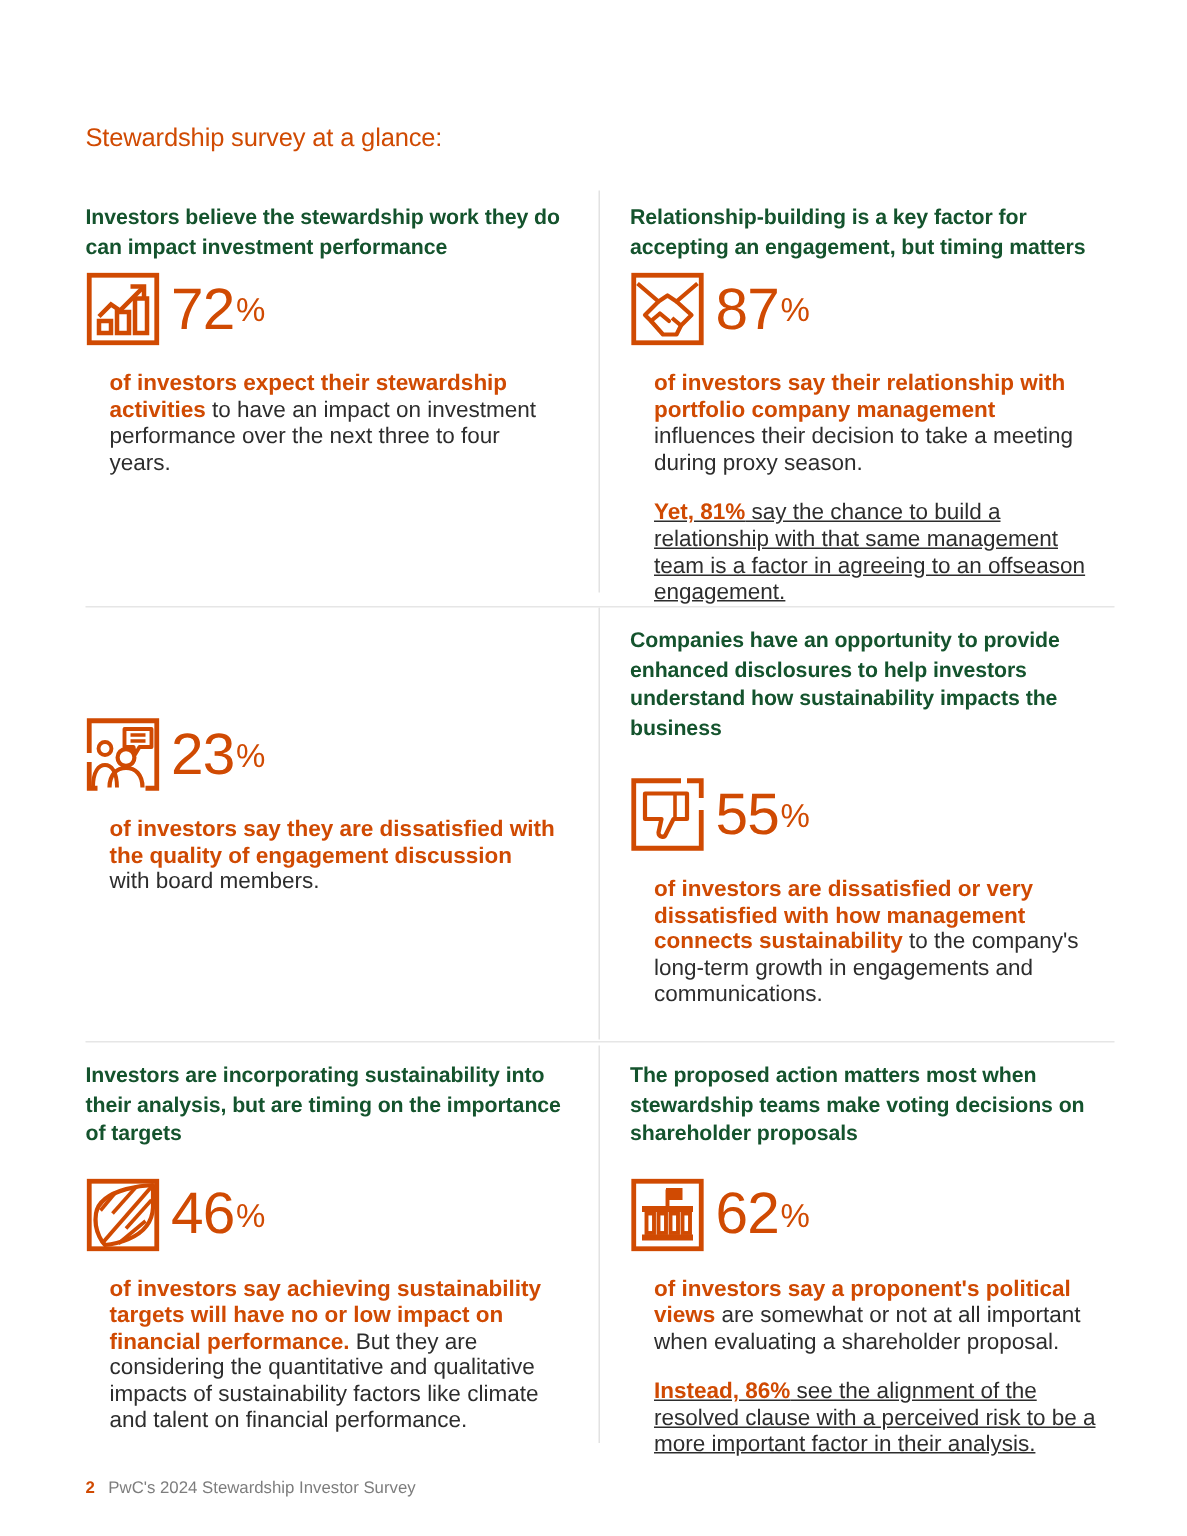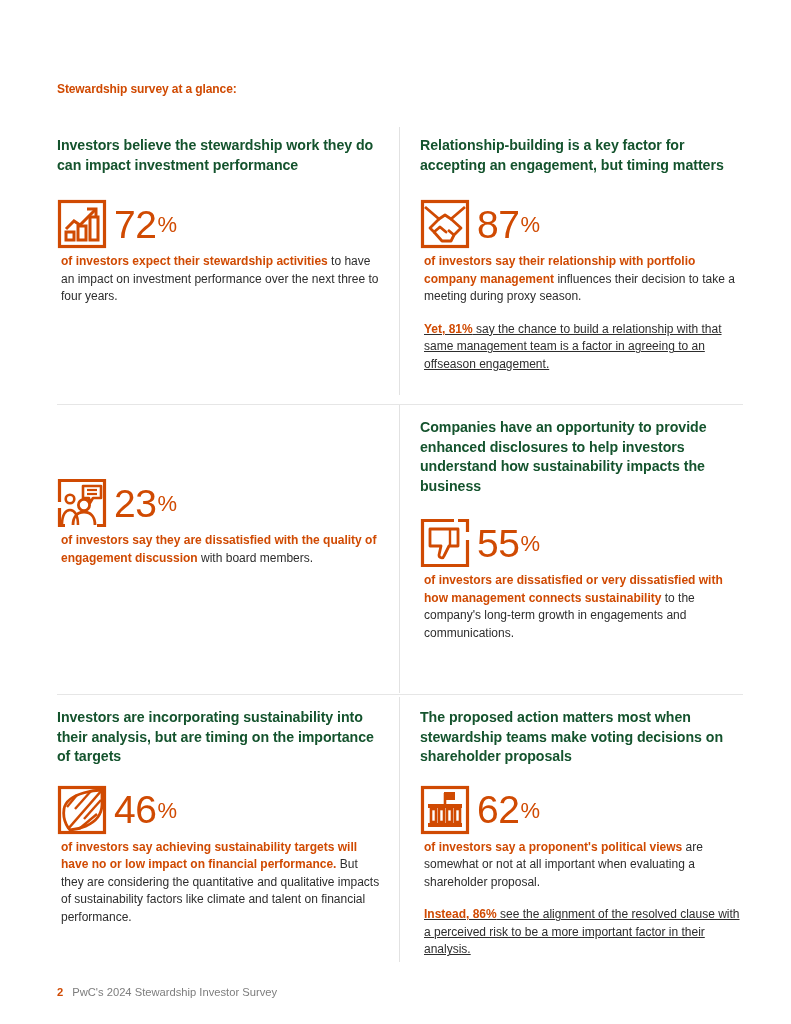--- a/index.html
+++ b/index.html
@@ -22,22 +22,22 @@
     width: 791px;
     height: 1024px;
     box-sizing: border-box;
   }
 
   
   .page-title {
     position: absolute;
     left: 57px;
     top: 82px;
-    font-size: 12px;
-    font-weight: bold;
+    font-size: 17px;
+    font-weight: normal;
     color: #D04A02;
     letter-spacing: -0.1px;
     white-space: nowrap;
   }
 
   
   .grid {
     position: absolute;
     left: 57px;
     top: 127px;
@@ -83,21 +83,21 @@
     font-weight: bold;
     line-height: 19.5px;
     color: #14532d;
     margin: 0 0 0 0;
     letter-spacing: -0.05px;
   }
 
   .stat-row {
     display: flex;
     align-items: center;
-    margin-top: 24px;
+    margin-top: 6px;
     margin-bottom: 2px;
   }
   .stat-row.tight { margin-top: 18px; }
 
   .stat-icon {
     width: 50px;
     height: 50px;
     flex: 0 0 50px;
     display: block;
   }
@@ -115,24 +115,24 @@
     font-size: 22px;
     font-weight: 400;
     color: #D04A02;
     line-height: 1;
     margin-left: 1px;
     position: relative;
     top: 1px;
   }
 
   .stat-body {
-    font-size: 12px;
+    font-size: 15px;
     line-height: 17.6px;
     color: #2d2d2d;
-    margin: 4px;
+    margin: 16px;
   }
   .stat-body .hl {
     color: #D04A02;
     font-weight: bold;
   }
   .stat-body.second {
     margin-top: 15px;
     text-decoration: underline;
   }
 

